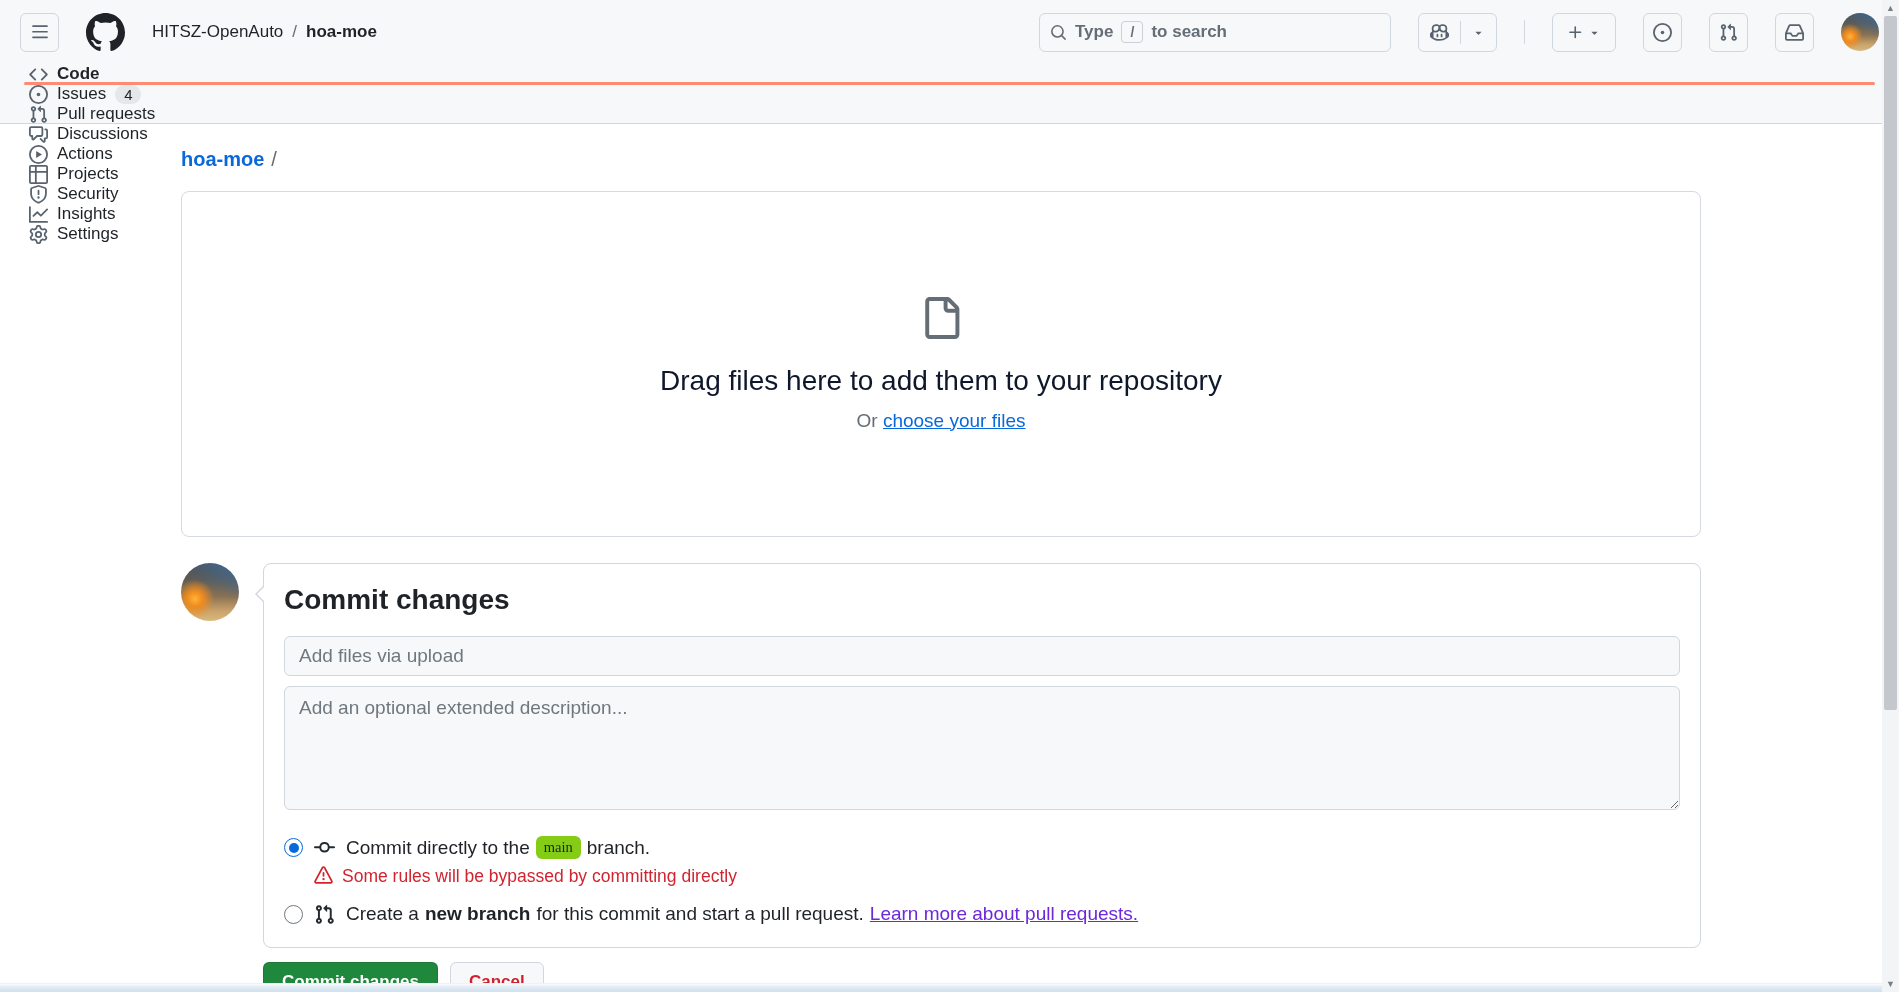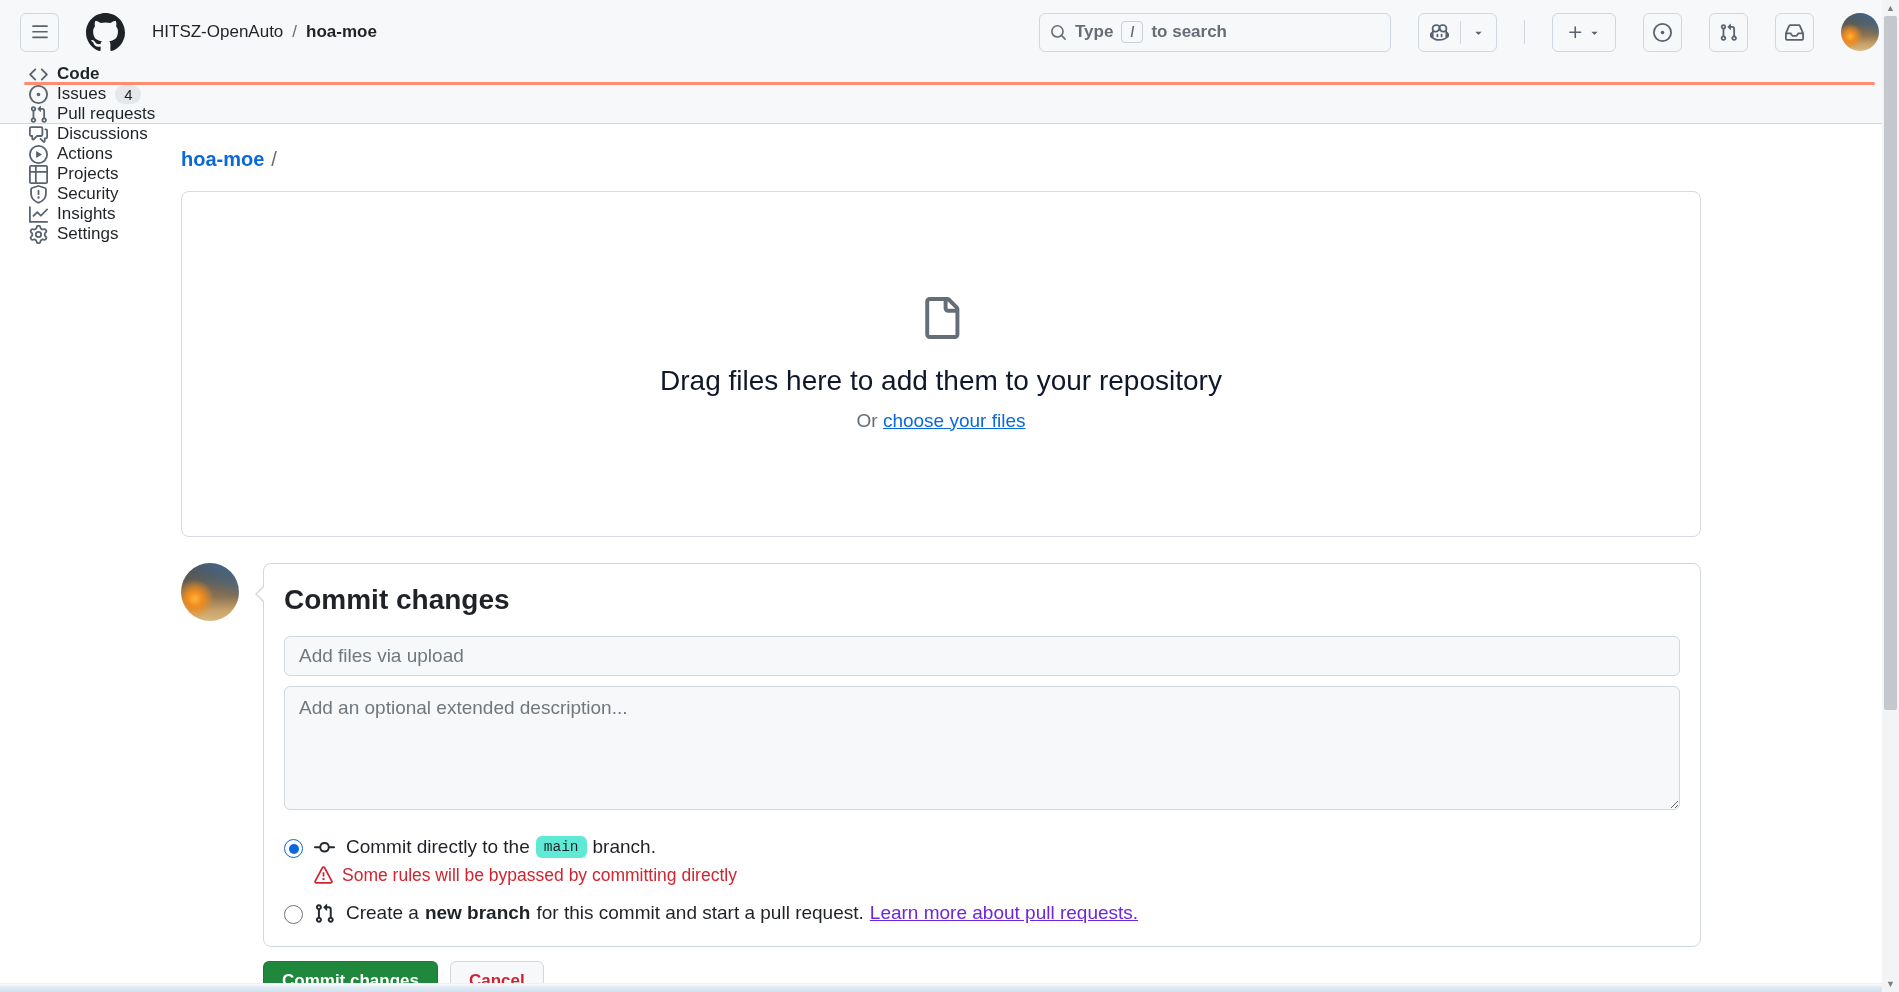--- a/index.html
+++ b/index.html
@@ -108,37 +108,37 @@
   }
   .commit-title-input::placeholder { color:#70787f; }
   .commit-desc-input {
     width:100%; height:124px; border:1px solid #d0d7de; border-radius:6px;
     background:#f6f8fa; padding:10px 14px; font-size:19px; color:#b91c1c;
     font-family:inherit; outline:none; resize:vertical; display:block;
   }
   .commit-desc-input::placeholder { color:#70787f; }
 
   .radio-zone { margin-top:26px; }
-  .radio-row { display:flex; align-items:flex-end; gap:11px; font-size:19px; }
+  .radio-row { display:flex; align-items:center; gap:11px; font-size:19px; }
   .radio-row .octi { color:#24292f; flex:none; }
   .radio {
     width:19px; height:19px; border-radius:50%; flex:none; position:relative; cursor:pointer;
   }
   .radio.checked { border:1.5px solid #0969da; background:#fff; }
   .radio.checked::after {
     content:""; position:absolute; left:50%; top:50%; width:10px; height:10px;
     transform:translate(-50%,-50%); border-radius:50%; background:#0969da;
   }
   .radio.unchecked { border:1.5px solid #6e7781; background:#fff; }
   .branch-chip {
-    font-family:Liberation Mono, monospace; font-size:14.5px;
-    background:#5eead4; border-radius:6px; padding:3px 8px; color:#1f2328;
+    font-family:Liberation Serif, serif; font-size:14.5px;
+    background:#84cc16; border-radius:6px; padding:3px 8px; color:#1f2328;
   }
   .warning-row {
-    display:flex; align-items:center; gap:9px; margin:7px 0 16px 30px;
+    display:flex; gap:9px; margin:7px 0 16px 30px;
     color:#d1242f; font-size:17.5px;
   }
   .warning-row svg { flex:none; }
   .radio-row .bold { font-weight:700; }
   .radio-row a { color:#6d28d9; text-decoration:underline; cursor:pointer; }
   .sentence { display:flex; align-items:center; gap:6px; flex-wrap:nowrap; white-space:nowrap; }
 
   .actions { margin-top:14px; margin-left:82px; display:flex; gap:12px; }
   .btn {
     height:40px; border-radius:6px; font-size:17px; font-weight:600;

